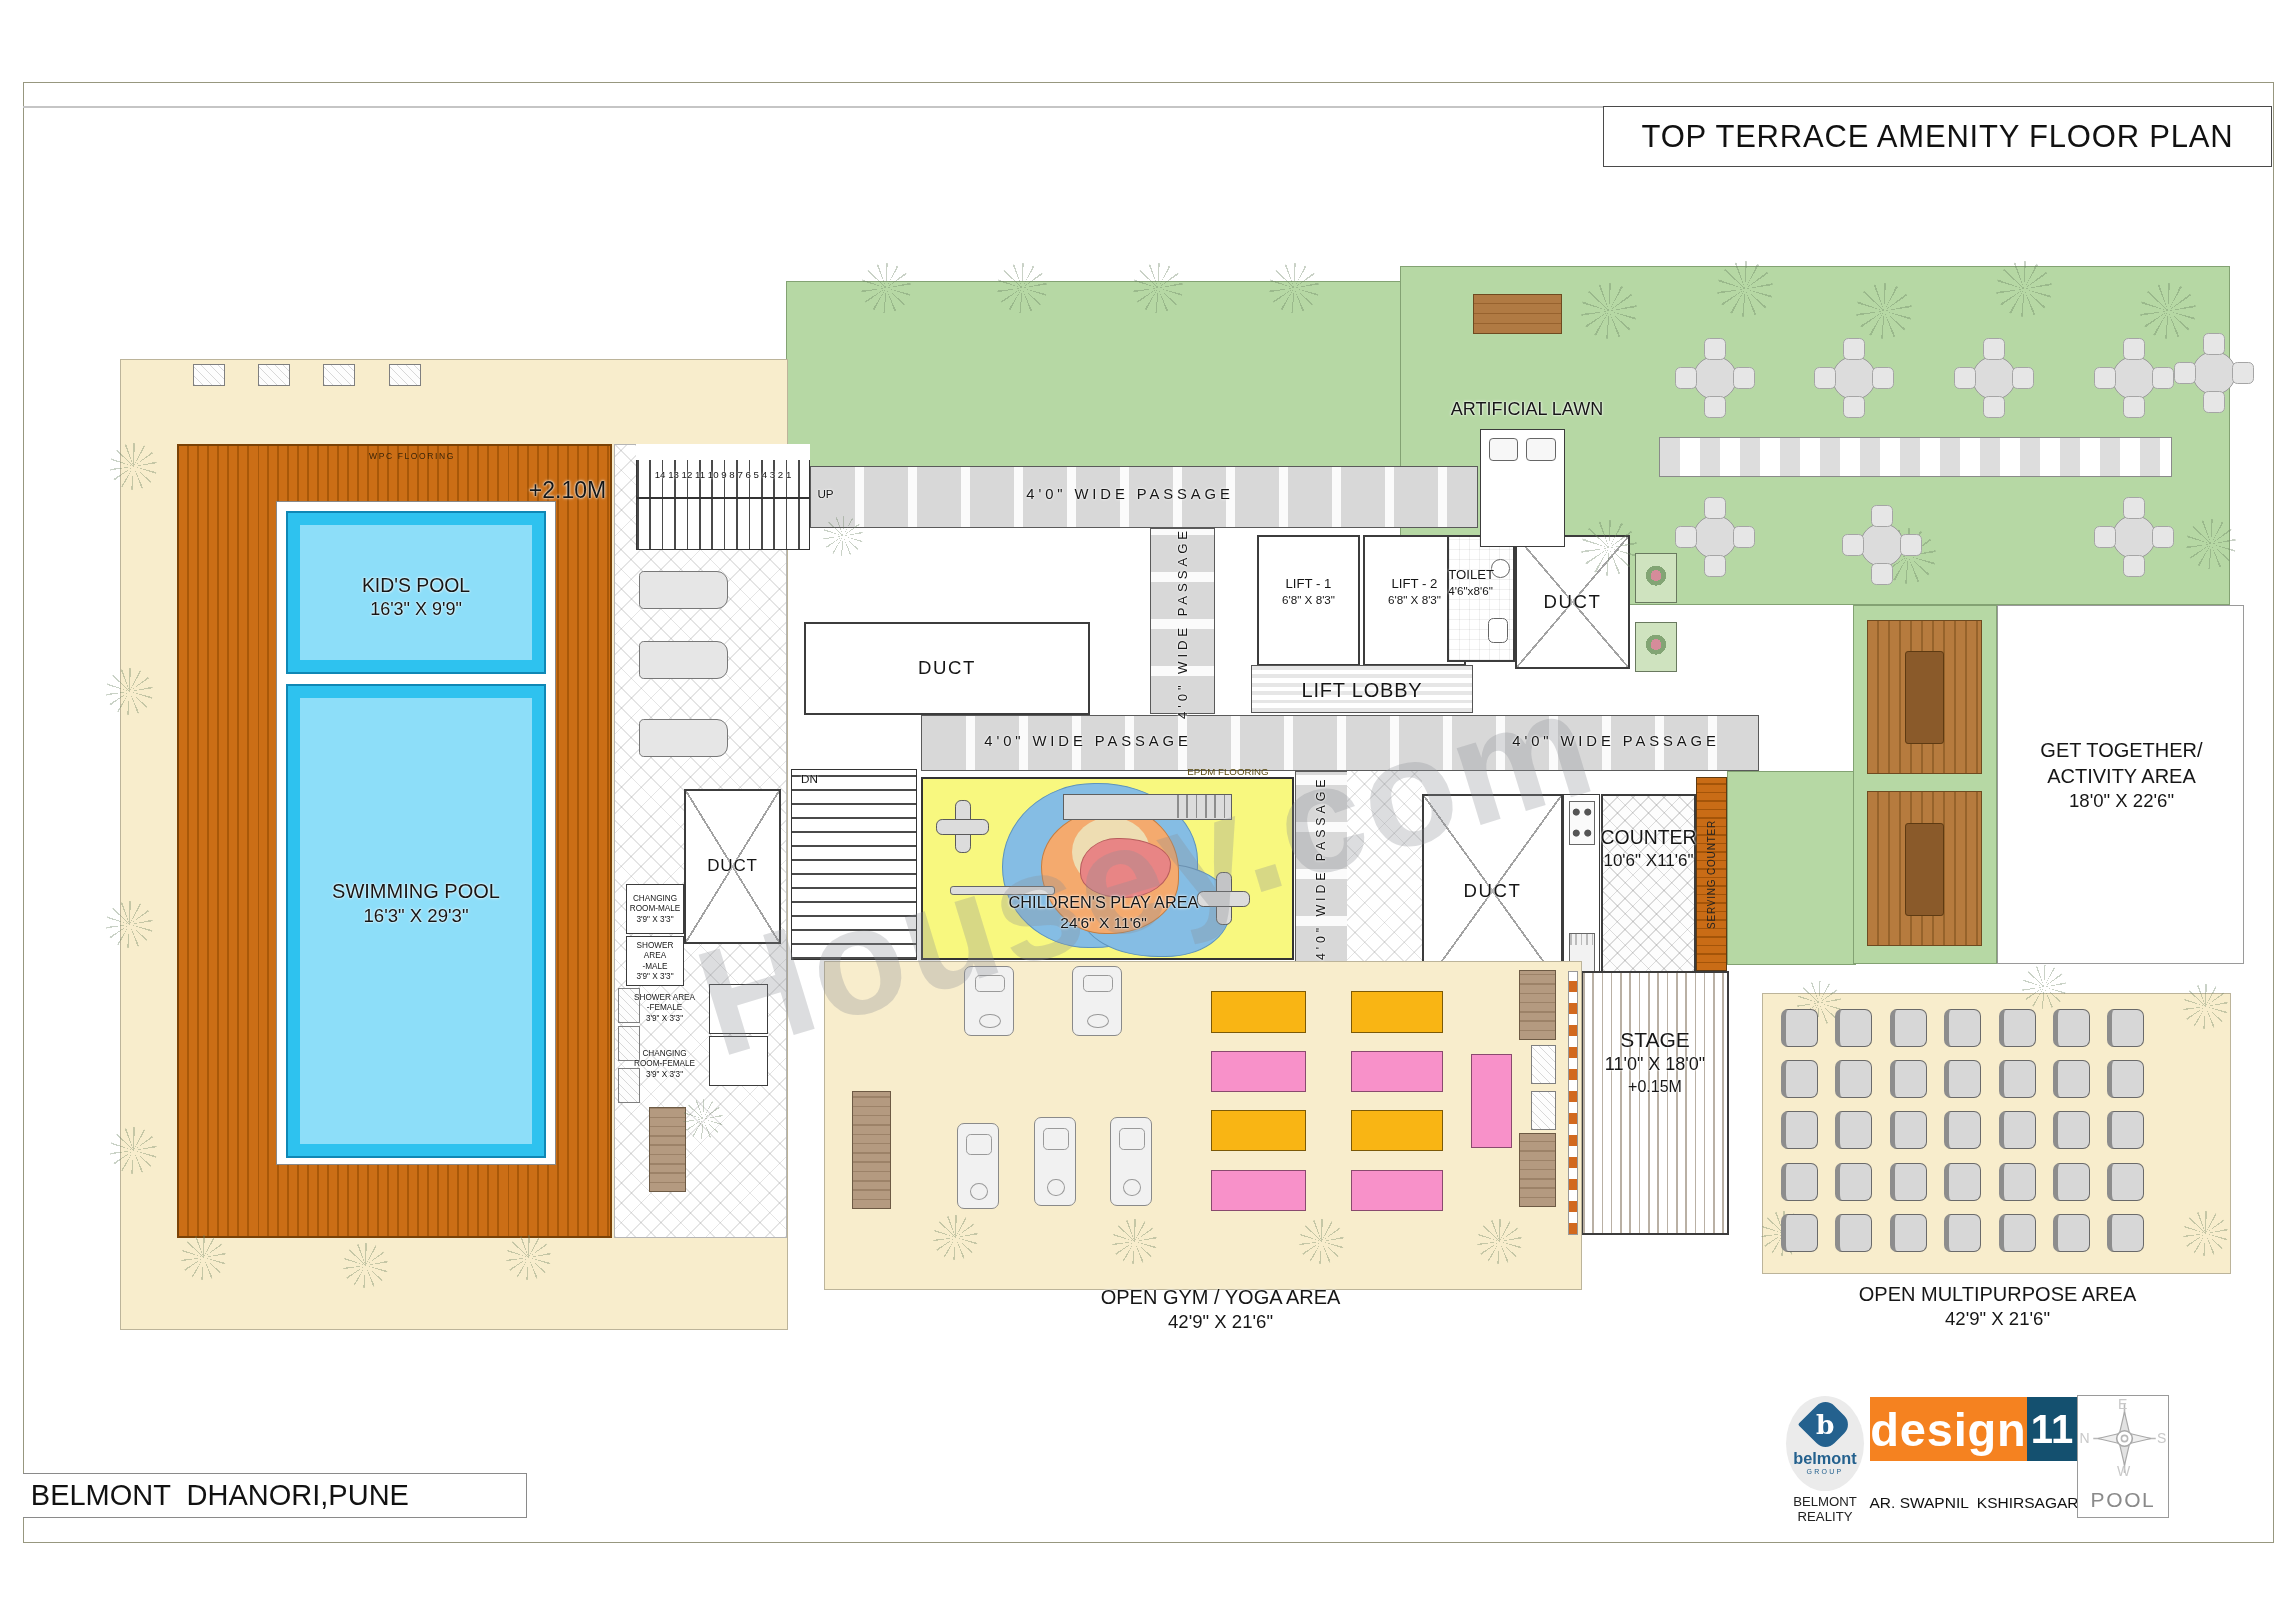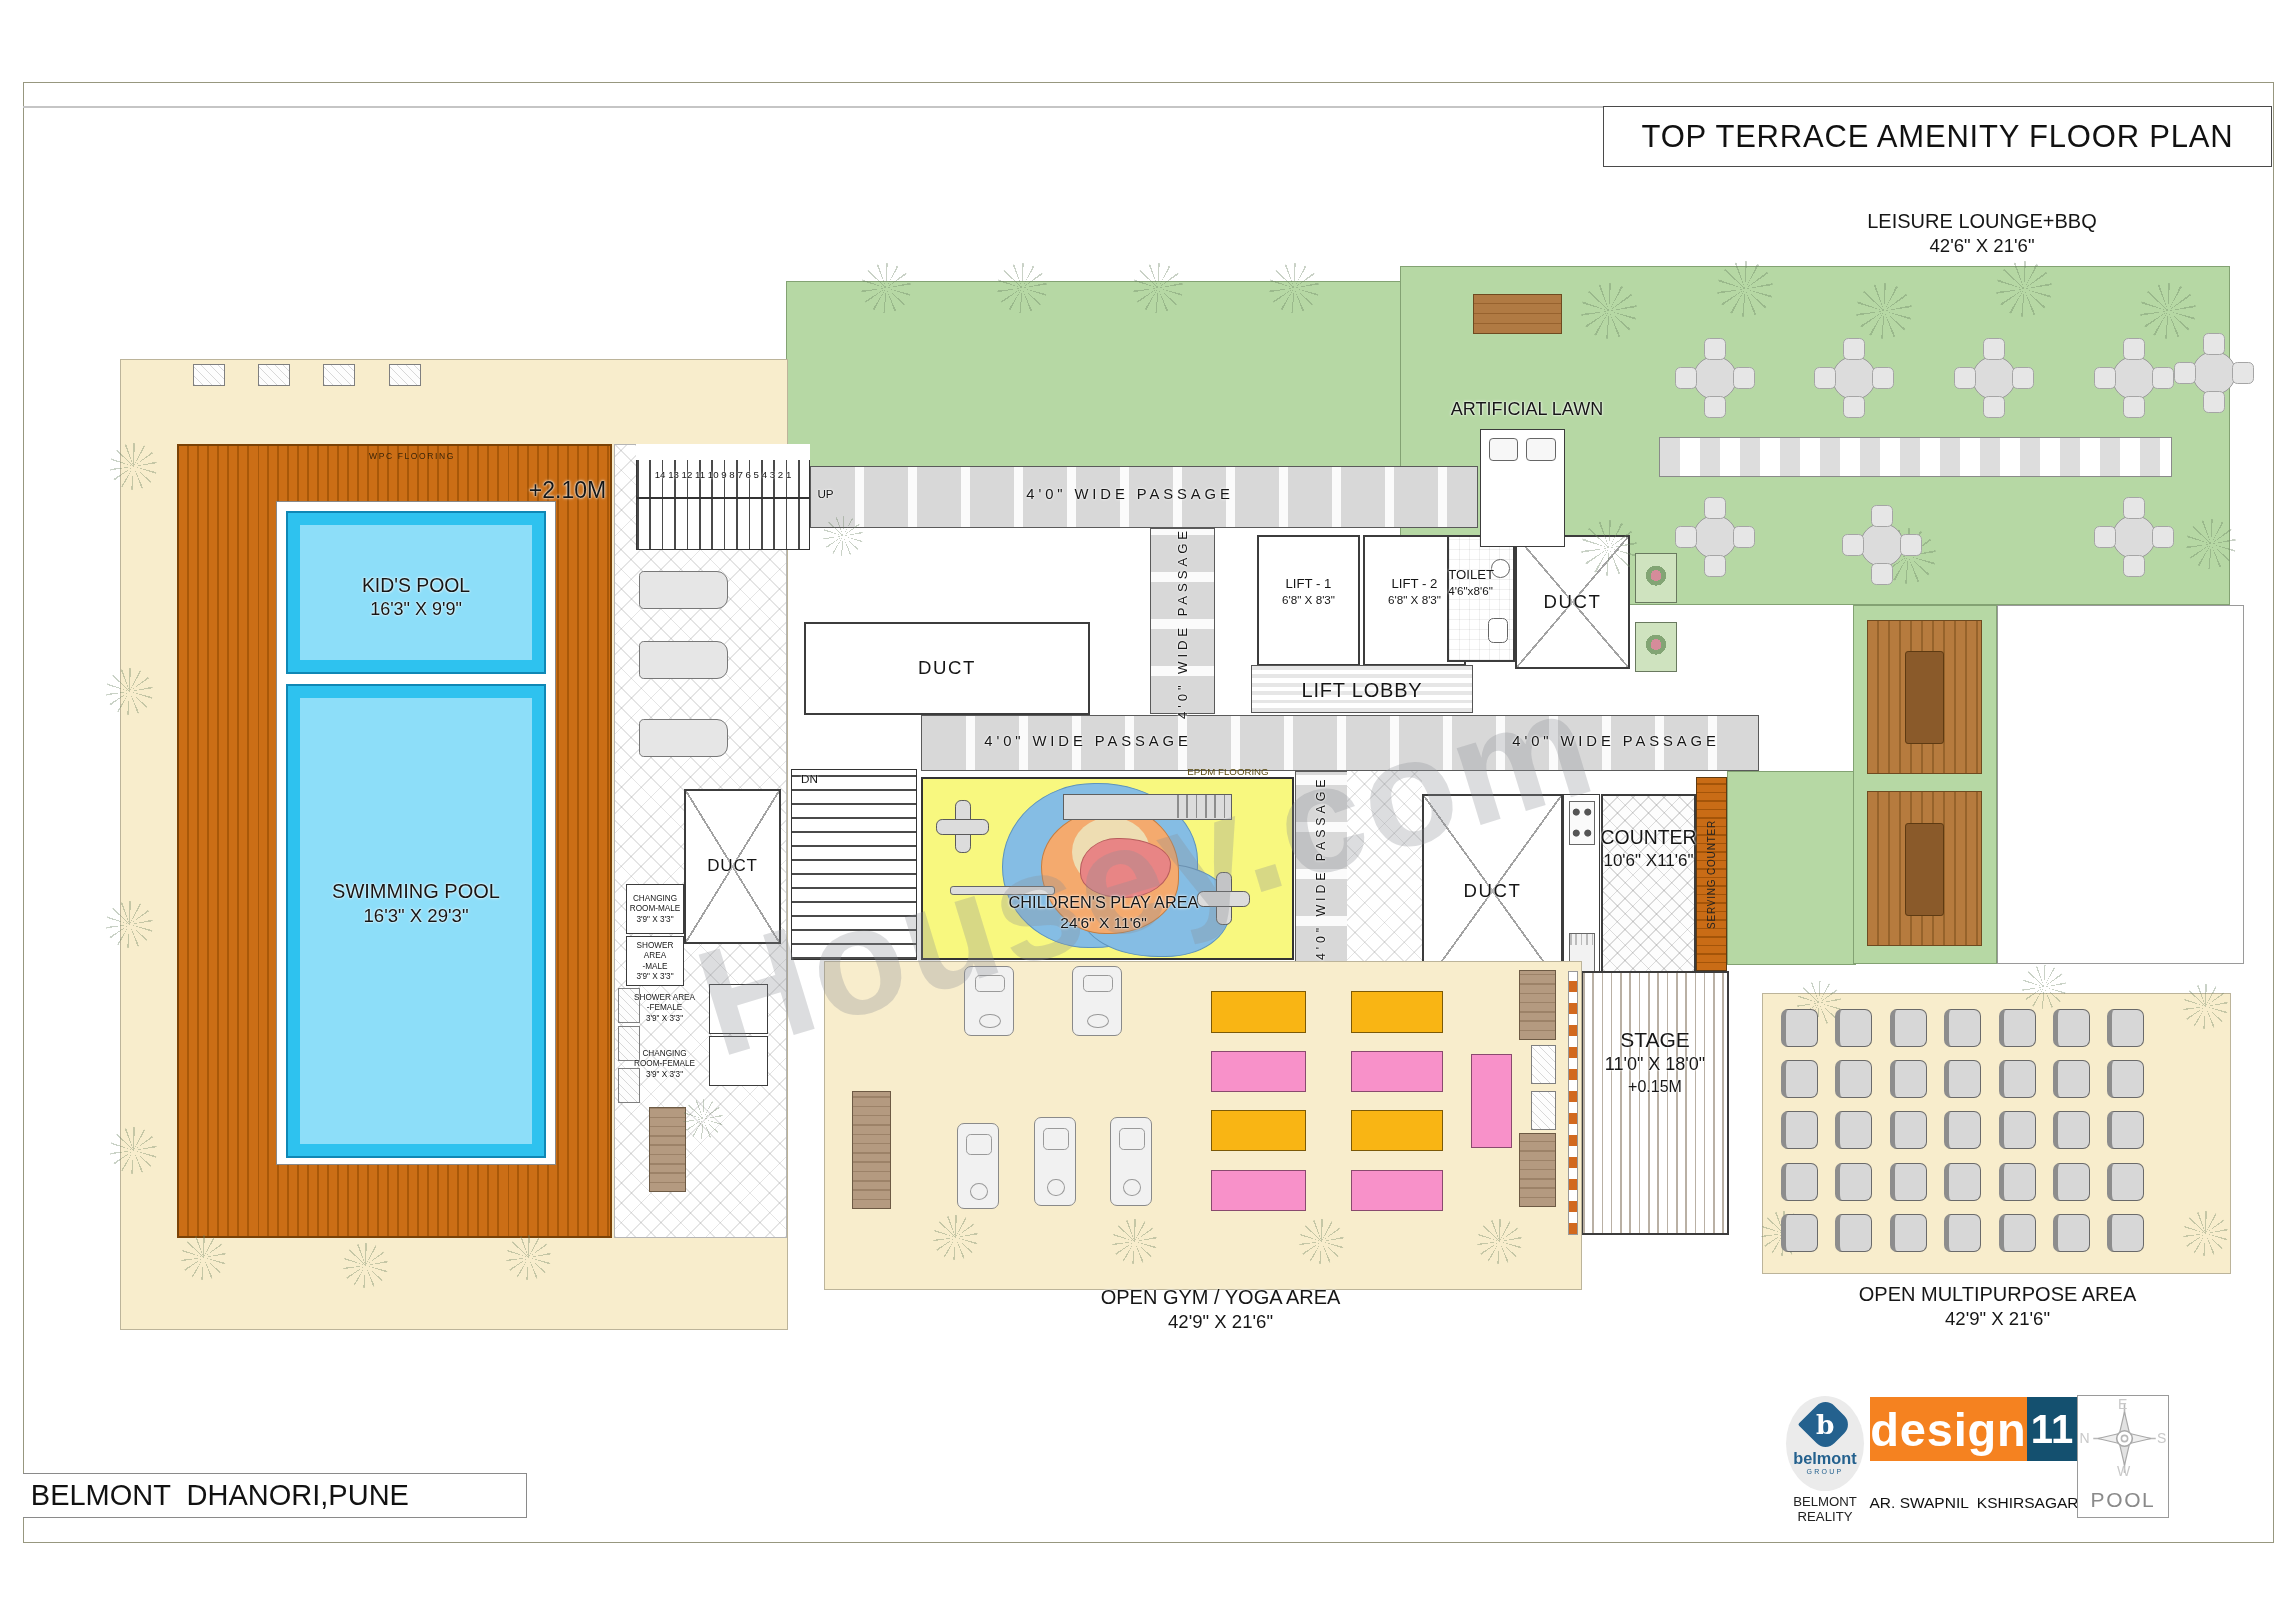--- a/index.html
+++ b/index.html
@@ -197,24 +197,20 @@
   <div class="planter" style="left:389px;top:364px;width:29.5px;height:20px;"></div>
 
   <div class="abs room" style="left:626px;top:884px;width:58px;height:50px;border-width:1.6px;"></div>
   <div class="abs room" style="left:626px;top:936px;width:58px;height:50px;border-width:1.6px;"></div>
   <div class="abs room" style="left:709px;top:984px;width:59px;height:50px;border-width:1.6px;"></div>
   <div class="abs room" style="left:709px;top:1036px;width:59px;height:50px;border-width:1.6px;"></div>
   <div class="planter" style="left:618px;top:988px;width:20px;height:33px;"></div>
   <div class="planter" style="left:618px;top:1026px;width:20px;height:33px;"></div>
   <div class="planter" style="left:618px;top:1068px;width:20px;height:33px;"></div>
 
-  <div class="lbl" style="left:1780px;top:208px;width:404px;">
-    <span style="font-size:20px;">LEISURE LOUNGE+BBQ</span>
-    <span style="font-size:18.6px;">42'6" X 21'6"</span>
-  </div>
 
 
   <div class="lbl" style="left:1430px;top:398px;width:194px;">
     <span style="font-size:18px;">ARTIFICIAL LAWN</span>
   </div>
 
   <div class="lbl" style="left:294px;top:573px;width:244px;">
     <span style="font-size:19.4px;">KID'S POOL</span>
     <span style="font-size:18px;">16'3" X 9'9"</span>
   </div>
@@ -280,20 +276,25 @@
     <span style="font-size:17px;letter-spacing:0.8px;">DUCT</span>
   </div>
   <div class="lbl" style="left:1422px;top:794px;width:141px;height:194px;">
     <span style="font-size:18.6px;letter-spacing:1.6px;">DUCT</span>
   </div>
 
   <div class="lbl" style="left:1251px;top:670px;width:222px;height:40px;">
     <span style="font-size:20px;letter-spacing:0.8px;">LIFT LOBBY</span>
   </div>
 
+  <div class="lbl" style="left:2011px;top:737px;width:221px;">
+    <span style="font-size:20px;">GET TOGETHER/</span>
+    <span style="font-size:20px;">ACTIVITY AREA</span>
+    <span style="font-size:18.6px;">18'0" X 22'6"</span>
+  </div>
 
   <div class="lbl" style="left:1584px;top:825px;width:129px;">
     <span style="font-size:19.4px;">COUNTER</span>
     <span style="font-size:17px;white-space:nowrap;">10'6" X11'6"</span>
   </div>
   <div class="lbl vlabel" style="left:1699px;top:781px;width:25px;height:186px;">
     <span style="font-size:10px;letter-spacing:0.8px;color:#222;text-shadow:none;white-space:nowrap;">SERVING COUNTER</span>
   </div>
 
   <div class="lbl" style="left:983px;top:892px;width:241px;">

